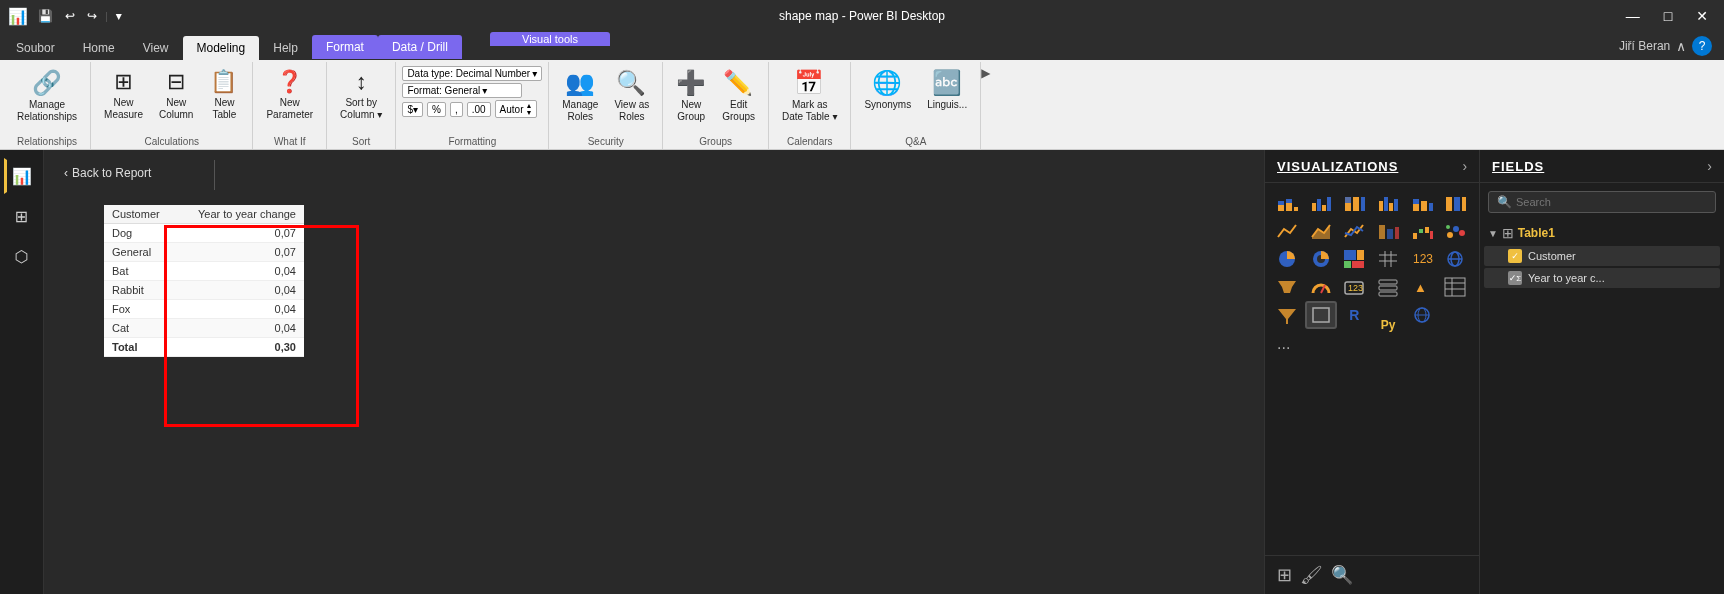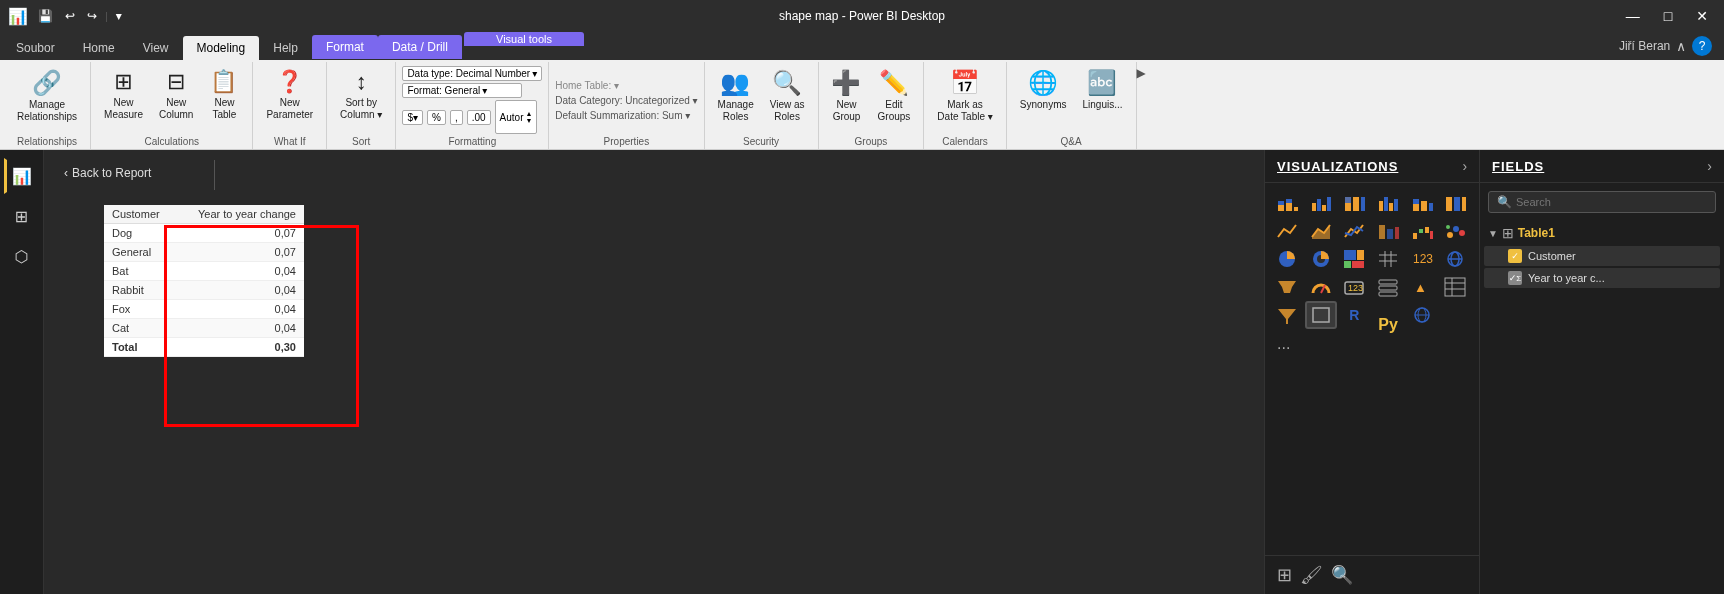--- a/index.html
+++ b/index.html
@@ -369,21 +369,21 @@
   <span class="title-bar-title">shape map - Power BI Desktop</span>
   <div class="title-bar-controls">
     <button class="title-btn">—</button>
     <button class="title-btn">□</button>
     <button class="title-btn close">✕</button>
   </div>
 </div>
 
 <div style="background:#2d2d2d; height:28px; display:flex; align-items:flex-end; padding-left:2px; position:relative;">
 
-  <div style="position:absolute; top:0; left:464px; background:#7b68ee; color:white; font-size:11px; padding:1px 32px; border-radius:3px 3px 0 0;">
+  <div style="position:absolute; top:0; left:490px; background:#7b68ee; color:white; font-size:11px; padding:1px 32px; border-radius:3px 3px 0 0;">
     <span>Visual tools</span>
   </div>
   <button class="ribbon-tab">Soubor</button>
   <button class="ribbon-tab">Home</button>
   <button class="ribbon-tab">View</button>
   <button class="ribbon-tab active">Modeling</button>
   <button class="ribbon-tab">Help</button>
   <button class="ribbon-tab" style="background:#7b68ee; color:white; margin-bottom:1px;">Format</button>
   <button class="ribbon-tab" style="background:#7b68ee; color:white; margin-bottom:1px;">Data / Drill</button>
 
@@ -456,43 +456,29 @@
         <div class="format-dropdown">
           <span>Format: General</span>
           <span> ▾</span>
         </div>
       </div>
       <div class="format-row">
         <button class="format-small-btn">$▾</button>
         <button class="format-small-btn">%</button>
         <button class="format-small-btn">,</button>
         <button class="format-small-btn">.00</button>
-        <div style="border:1px solid #aaa; background:white; padding:9px 4px; border-radius:2px; display:flex; align-items:center; gap:2px;">
+        <div style="border:1px solid #aaa; background:white; padding:1px 4px; border-radius:2px; display:flex; align-items:center; gap:2px;">
           <span>Autor</span>
           <span style="display:flex;flex-direction:column;font-size:7px;">▲<br>▼</span>
         </div>
       </div>
     </div>
     <div class="ribbon-group-label">Formatting</div>
   </div>
 
-  <div class="ribbon-group">
-    <div class="ribbon-items" style="flex-direction:column; height:68px; justify-content:center; gap:4px;">
-      <div class="prop-row">
-        <span style="color:#888;">Home Table: ▾</span>
-      </div>
-      <div class="prop-row">
-        <span style="color:#555;">Data Category: Uncategorized ▾</span>
-      </div>
-      <div class="prop-row">
-        <span style="color:#555;">Default Summarization: Sum ▾</span>
-      </div>
-    </div>
-    <div class="ribbon-group-label">Properties</div>
-  </div>
 
   <div class="ribbon-group">
     <div class="ribbon-items">
       <button class="ribbon-btn">
         <span class="icon">👥</span>
         <span class="label">Manage<br>Roles</span>
       </button>
       <button class="ribbon-btn">
         <span class="icon">🔍</span>
         <span class="label">View as<br>Roles</span>
@@ -797,21 +783,21 @@
         </div>
         <div class="viz-icon" style="border:2px solid #555; background:#3a3a3a;">
           <svg width="22" height="20">
               <rect x="3" y="3" width="16" height="14" fill="none" stroke="#aaa" stroke-width="1.5"></rect>
             </svg>
         </div>
         <div class="viz-icon">
           <span style="font-size:14px;font-weight:bold;color:#3060c0;">R</span>
         </div>
         <div class="viz-icon">
-          <span style="font-size:16px;font-weight:bold;color:#f0c040;margin-top:20px;">Py</span>
+          <span style="font-size:12px;font-weight:bold;color:#f0c040;margin-top:20px;">Py</span>
         </div>
         <div class="viz-icon">
           <svg width="22" height="20">
               <circle cx="11" cy="10" r="7" fill="none" stroke="#3060c0" stroke-width="1.5"></circle>
               <ellipse cx="11" cy="10" rx="4" ry="7" fill="none" stroke="#3060c0" stroke-width="1"></ellipse>
               <line x1="4" y1="10" x2="18" y2="10" stroke="#3060c0" stroke-width="1"></line>
             </svg>
         </div>
       </div>
 

